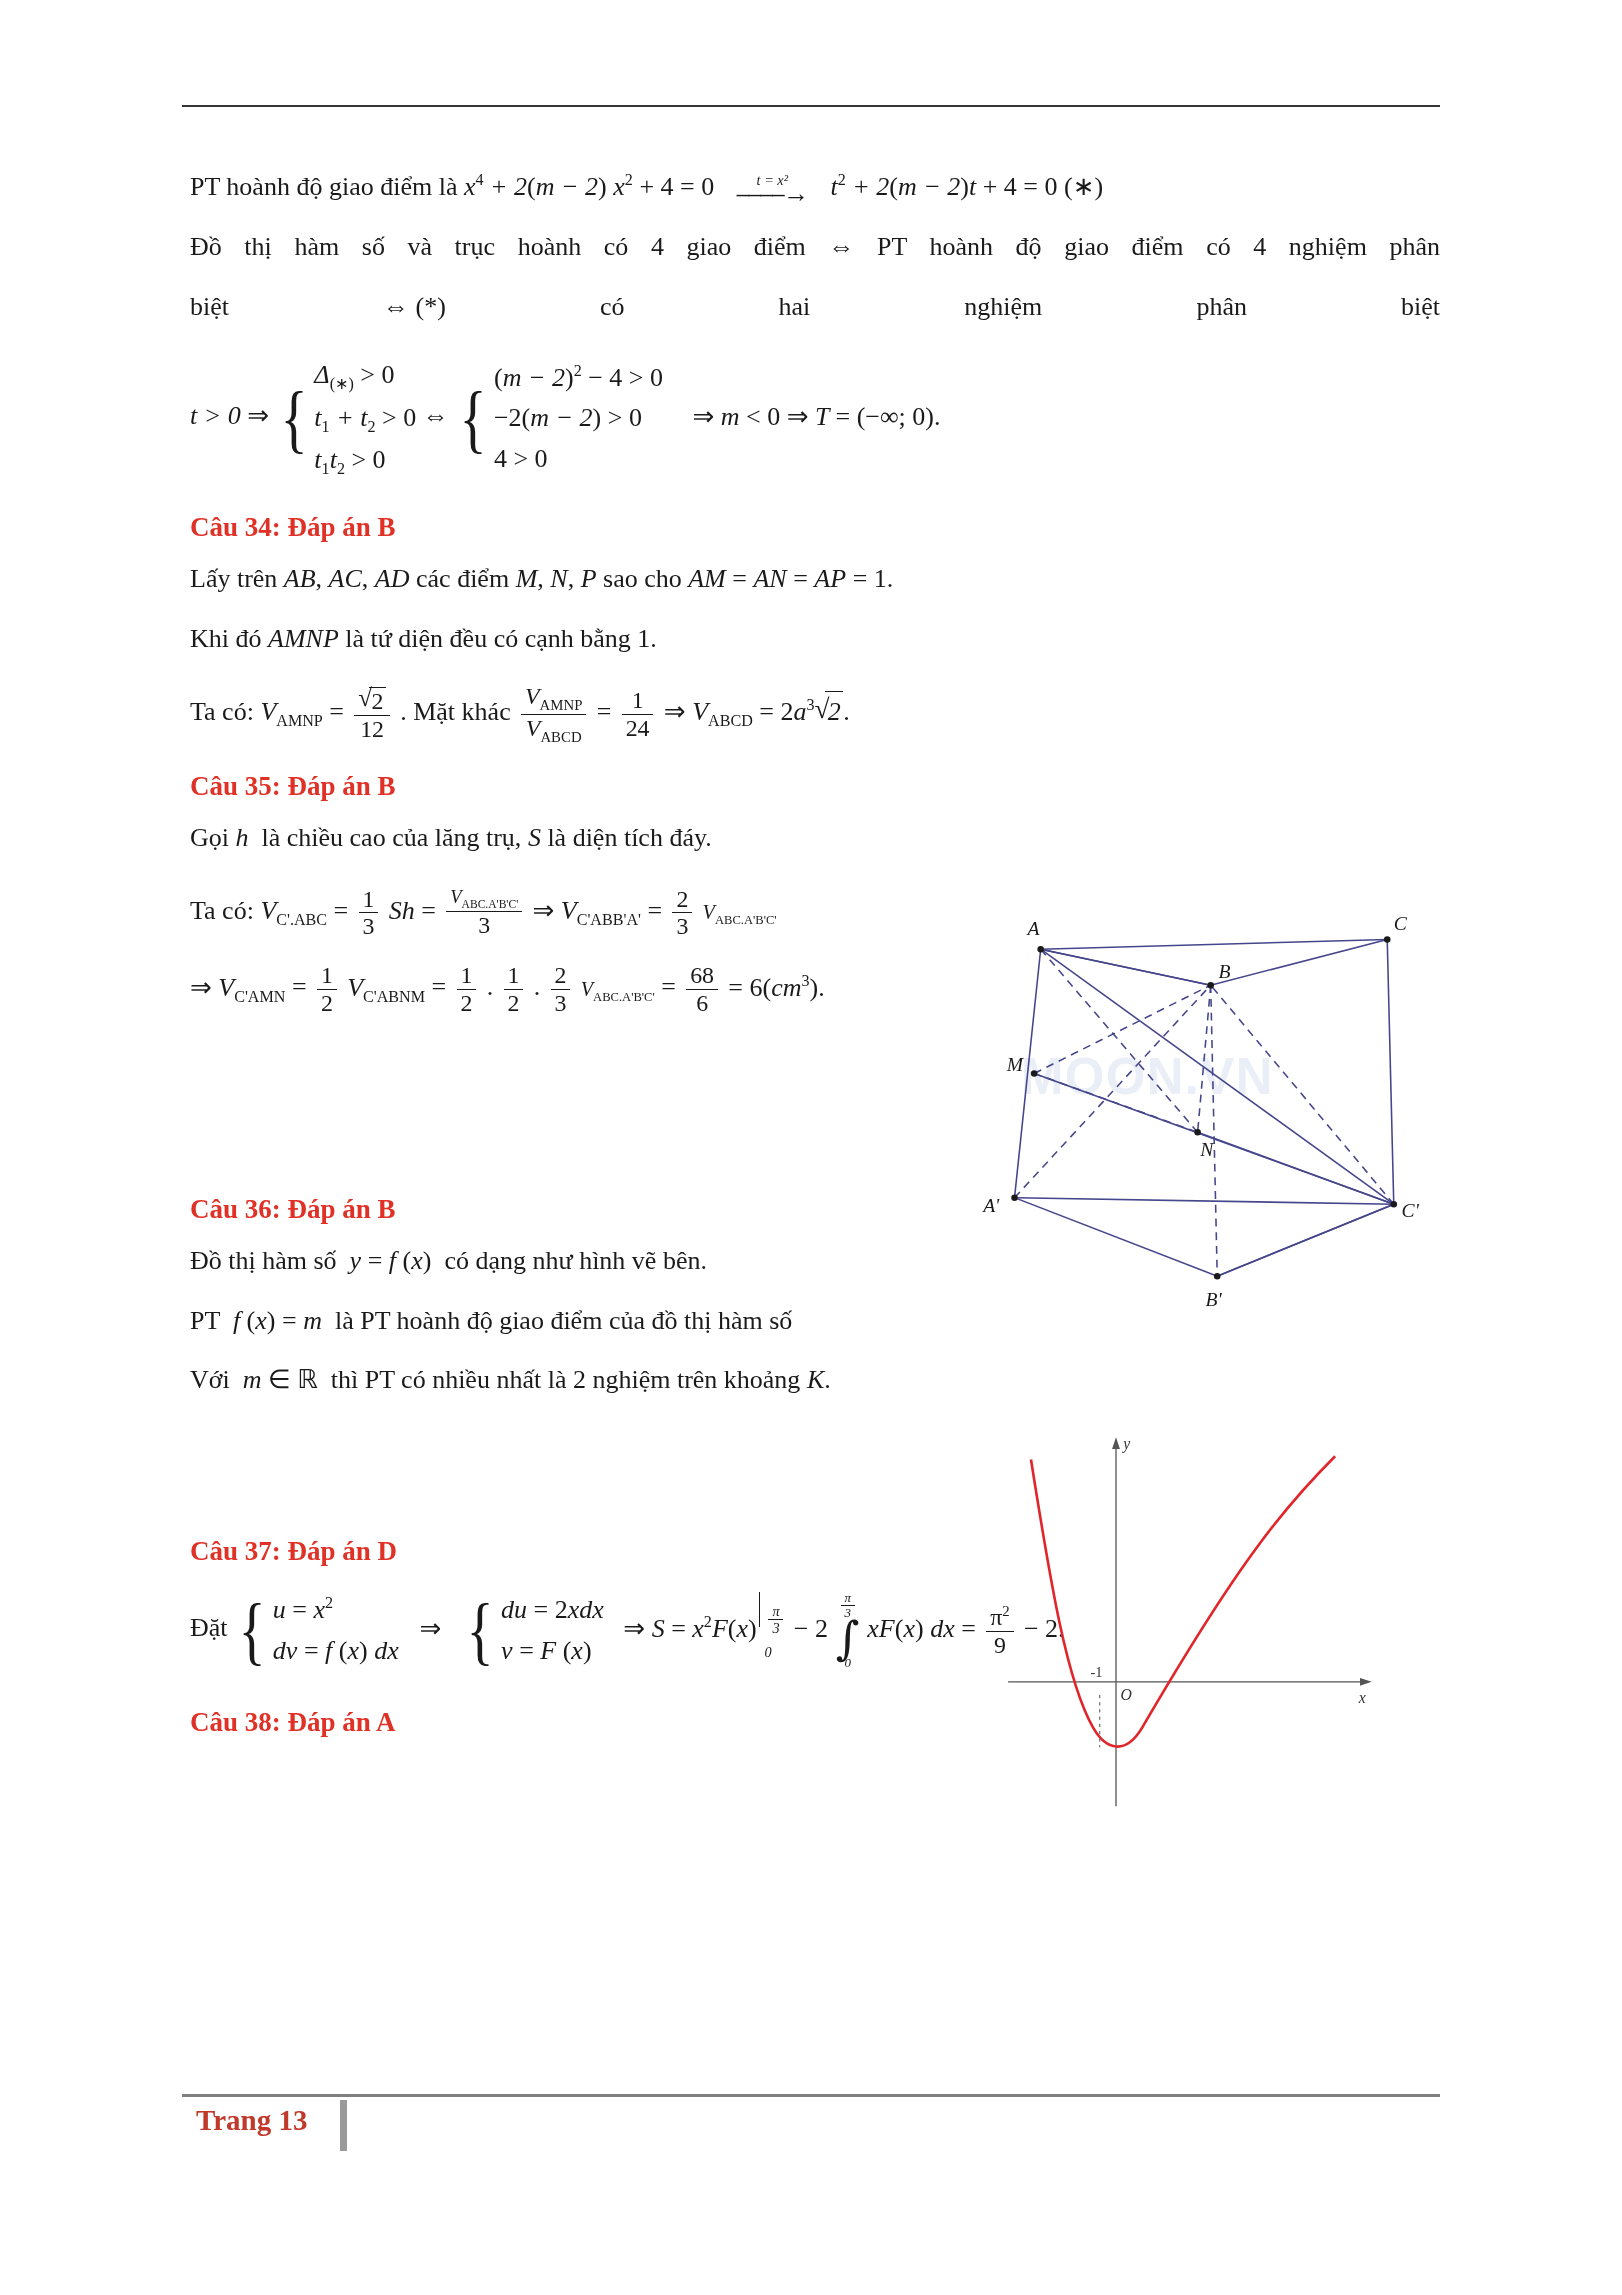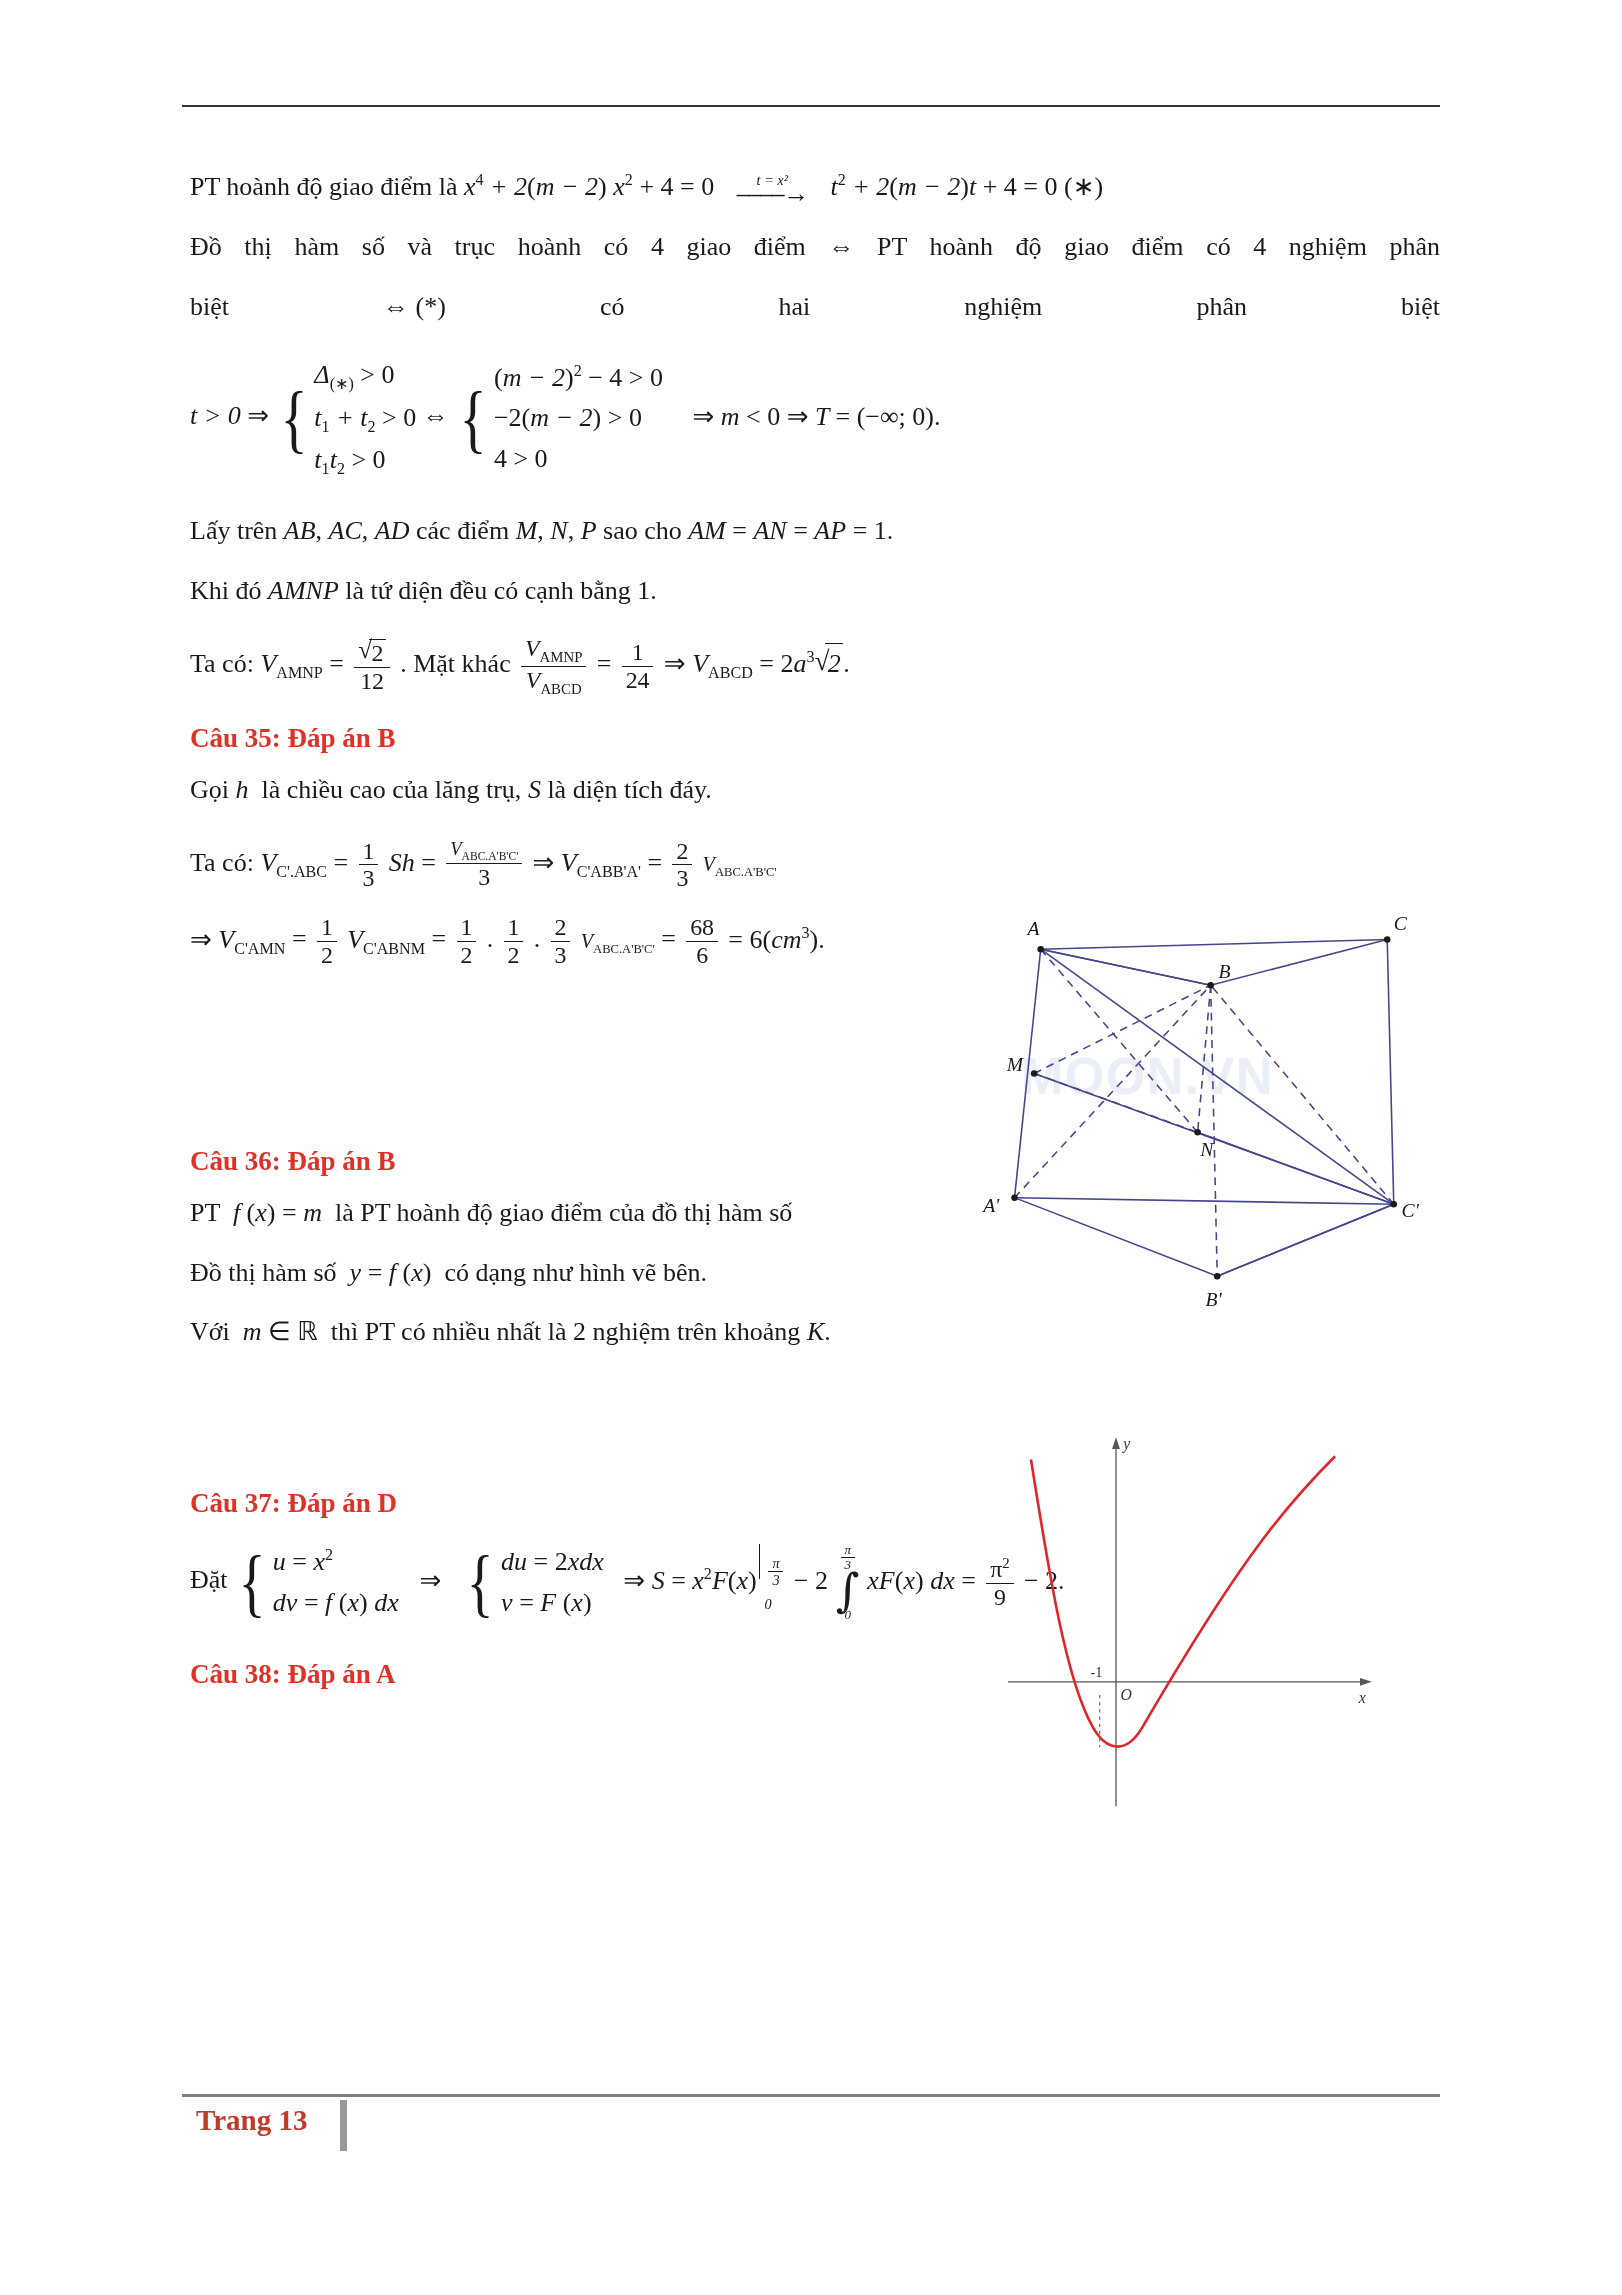--- a/index.html
+++ b/index.html
@@ -277,20 +277,21 @@
           <div class="m"><span class="up">(</span>m − 2<span class="up">)</span><sup class="s">2</sup> <span class="up">− 4 &gt; 0</span></div>
           <div class="m"><span class="up">−2(</span>m − 2<span class="up">) &gt; 0</span></div>
           <div class="up">4 &gt; 0</div>
         </span>
       </span>
       <span class="m" style="margin-left:23px;">
         <span class="up">⇒</span> m <span class="up">&lt; 0 ⇒</span> T <span class="up">= (−∞; 0).</span>
       </span>
     </div>
 
+    <div class="heading">Câu 34: Đáp án B</div>
     <div class="para">Lấy trên <i>AB</i>, <i>AC</i>, <i>AD</i> các điểm <i>M</i>, <i>N</i>, <i>P</i> sao cho <i>AM</i> = <i>AN</i> = <i>AP</i> = 1.</div>
     <div class="para">Khi đó <i>AMNP</i> là tứ diện đều có cạnh bằng 1.</div>
     <div class="mathline" style="margin-top:26px;">
       <span>Ta có:</span>
       <span class="m">V<sub class="sb">AMNP</sub></span>
       <span>=</span>
       <span class="frac">
         <span class="num"><span class="sqrt"><span>2</span></span></span>
         <span class="den">12</span>
       </span>
@@ -338,22 +339,22 @@
       <span class="frac"><span class="num">1</span><span class="den">2</span></span>
       <span>.</span>
       <span class="frac"><span class="num">2</span><span class="den">3</span></span>
       <span class="m small">V<sub class="sb">ABC.A'B'C'</sub></span>
       <span>=</span>
       <span class="frac"><span class="num">68</span><span class="den">6</span></span>
       <span class="m"><span class="up">= 6</span><span class="up">(</span>cm<sup class="s">3</sup><span class="up">).</span></span>
     </div>
 
     <div class="heading" style="margin-top:177px;">Câu 36: Đáp án B</div>
+    <div class="para" style="width:739px;">Đồ thị hàm số &nbsp;<i>y</i> = <i>f</i> <span>(</span><i>x</i><span>)</span> &nbsp;có dạng như hình vẽ bên.</div>
     <div class="para" style="width:739px;">PT &nbsp;<i>f</i> <span>(</span><i>x</i><span>)</span> = <i>m</i> &nbsp;là PT hoành độ giao điểm của đồ thị hàm số</div>
-    <div class="para" style="width:739px;">Đồ thị hàm số &nbsp;<i>y</i> = <i>f</i> <span>(</span><i>x</i><span>)</span> &nbsp;có dạng như hình vẽ bên.</div>
     <div class="para" style="width:739px;">Với &nbsp;<i>m</i> ∈ ℝ &nbsp;thì PT có nhiều nhất là 2 nghiệm trên khoảng <i>K</i>.</div>
 
     <div class="heading" style="margin-top:137px;">Câu 37: Đáp án D</div>
     <div class="mathline" style="margin-top:23.6px;">
       <span>Đặt</span>
       <span class="brace">
         <span class="bar">{</span>
         <span class="rows">
           <div class="m">u <span class="up">=</span> x<sup class="s">2</sup></div>
           <div class="m">dv <span class="up">=</span> f <span class="up">(</span>x<span class="up">)</span> dx</div>

